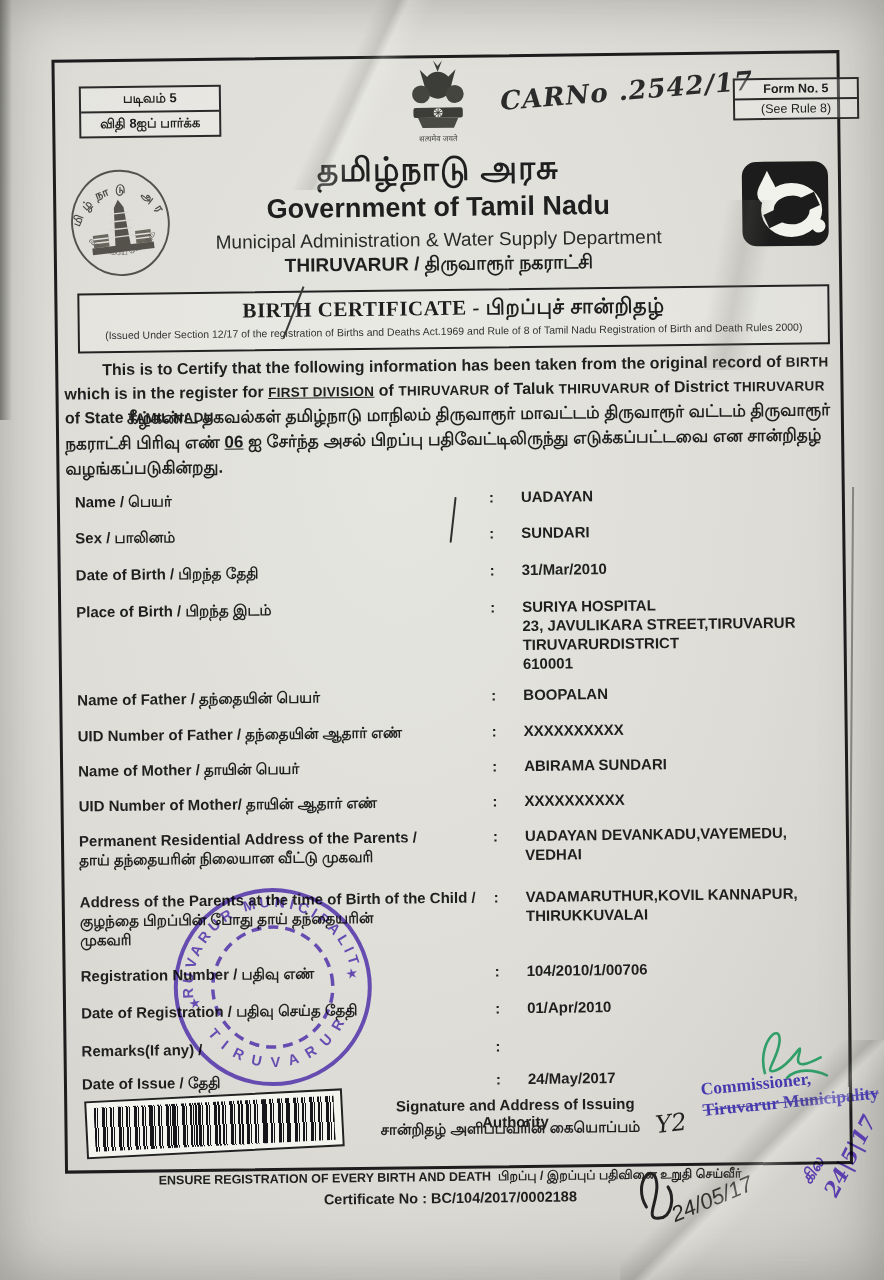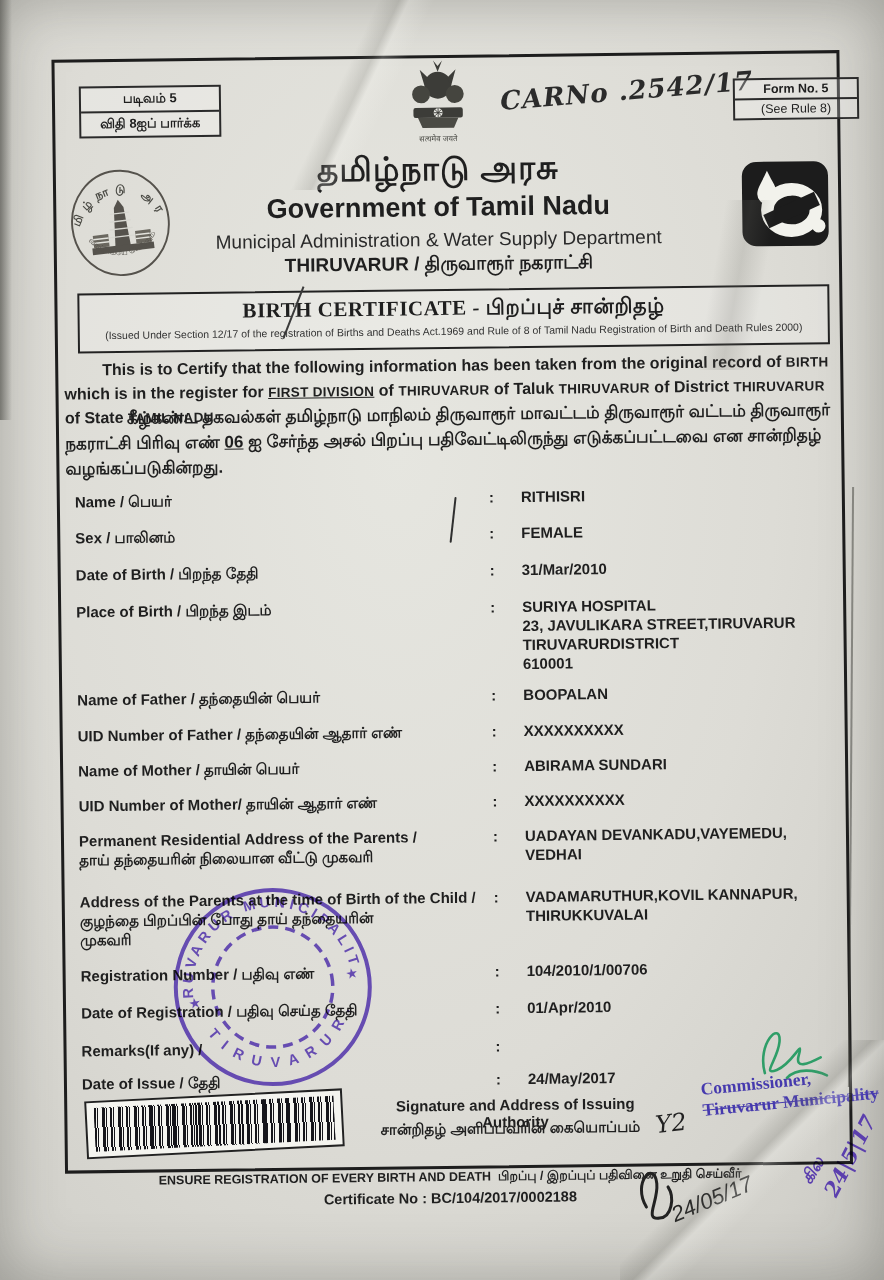--- a/index.html
+++ b/index.html
@@ -164,30 +164,30 @@
     <div class="abs" id="intro-en"><span>This is to Certify that the following information has been taken from the original record of </span><span class="tok">BIRTH</span><span> which is  in the register for </span><span class="tok u">FIRST DIVISION</span><span> of </span><span class="tok">THIRUVARUR</span><span> of Taluk </span><span class="tok">THIRUVARUR</span><span> of District </span><span class="tok">THIRUVARUR</span><span> of State </span><span class="tok">TAMIL NADU</span></div>
 
     <div class="abs" id="intro-ta"><span>கீழ்கண்ட தகவல்கள் தமிழ்நாடு மாநிலம் திருவாரூர் மாவட்டம் திருவாரூர் வட்டம் திருவாரூர் நகராட்சி பிரிவு எண் </span><span class="u">06</span><span> ஐ சேர்ந்த அசல் பிறப்பு பதிவேட்டிலிருந்து எடுக்கப்பட்டவை என சான்றிதழ் வழங்கப்படுகின்றது.</span></div>
 
     <div class="frow" style="top:488px">
       <div class="flabel">
           <span>Name / பெயர்</span>
         </div>
       <div class="fcolon">:</div>
       <div class="fval">
-          <span>RITHISRI</span>
+          <span>UADAYAN</span>
         </div>
     </div>
     <div class="frow" style="top:524px">
       <div class="flabel">
           <span>Sex / பாலினம்</span>
         </div>
       <div class="fcolon">:</div>
       <div class="fval">
-          <span>FEMALE</span>
+          <span>SUNDARI</span>
         </div>
     </div>
     <div class="frow" style="top:561px">
       <div class="flabel">
           <span>Date of Birth / பிறந்த தேதி</span>
         </div>
       <div class="fcolon">:</div>
       <div class="fval">
           <span>31/Mar/2010</span>
         </div>

